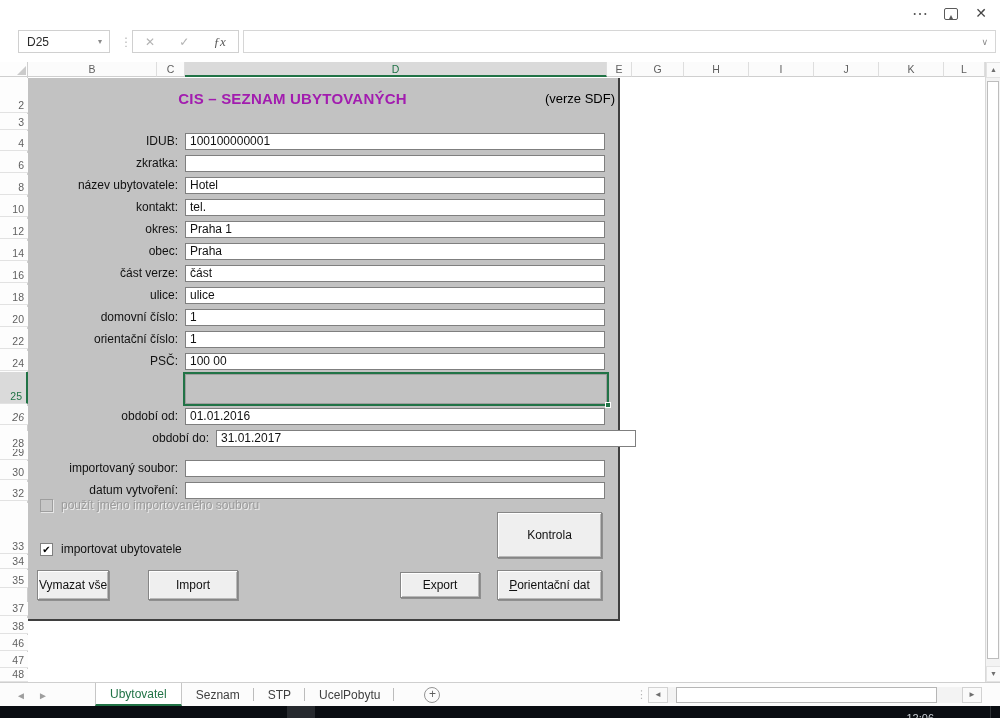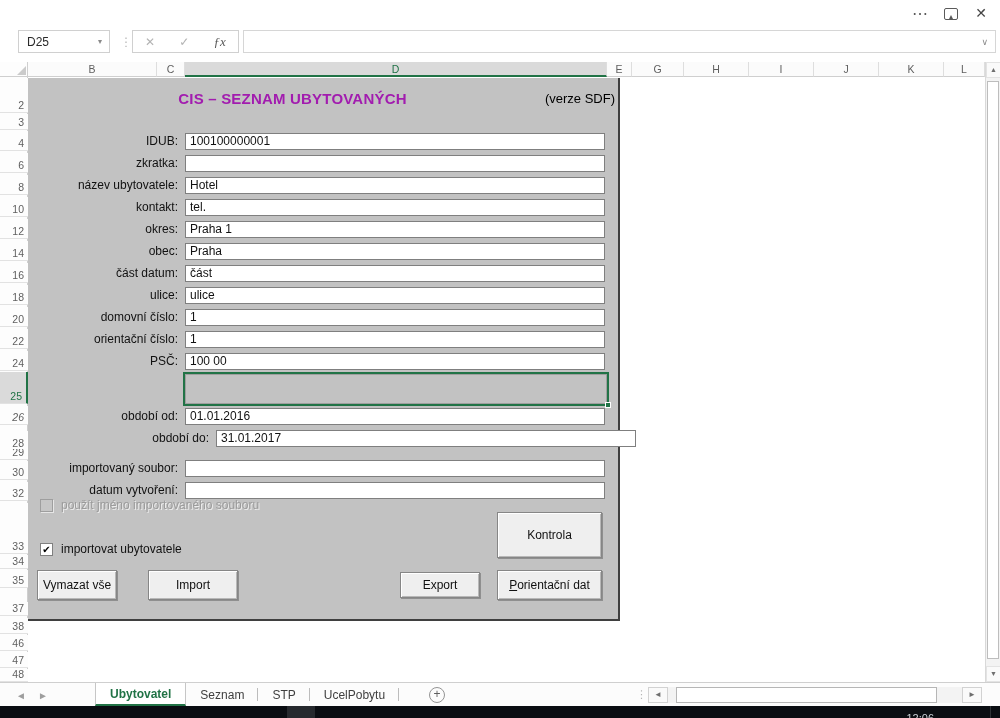--- a/index.html
+++ b/index.html
@@ -59,40 +59,40 @@
   .cb-row { position:absolute; left:12px; height:14px; display:flex; align-items:center; gap:8px; }
   .cb-box { width:13px; height:13px; background:#fff; border:1px solid #808080; font-size:10px; line-height:11px;
             text-align:center; color:#000; flex:none; }
   .cb-label { font-size:12px; color:#111; white-space:nowrap; }
   .cb-row.disabled .cb-box { background:#c6c6c6; border-color:#9e9e9e; box-shadow:1px 1px 0 #e6e6e6; }
   .cb-row.disabled .cb-label { color:#9b9b9b; text-shadow:1px 1px 0 #ededed; }
   .btn { position:absolute; background:#efefef; border:1px solid #868686;
          box-shadow: inset 1px 1px 0 #ffffff, inset -1px -1px 0 #b8b8b8, 1px 1px 0 #8f8f8f;
          font-size:12px; color:#111; display:flex; align-items:center; justify-content:center; white-space:nowrap; cursor:default; }
   .btn-kontrola   { left:469px; top:434px; width:105px; height:46px; }
-  .btn-vymazat    { left:9px;   top:492px; width:80px;  height:30px; }
+  .btn-vymazat    { left:9px;   top:492px; width:72px;  height:30px; }
   .btn-import     { left:120px; top:492px; width:90px;  height:30px; }
   .btn-export     { left:372px; top:494px; width:80px;  height:26px; }
   .btn-porizovani { left:469px; top:492px; width:105px; height:30px; }
 
   
   .vscroll { position:absolute; top:62px; left:985px; width:15px; height:620px; background:#f3f3f3; border-left:1px solid #d9d9d9; }
   .vs-btn { position:absolute; left:0; width:15px; height:16px; background:#fafafa; border:1px solid #e3e3e3;
             color:#6f6f6f; font-size:7px; text-align:center; line-height:14px; }
   .vs-up { top:0; } .vs-down { bottom:0; }
   .vs-thumb { position:absolute; left:1px; top:19px; width:12px; height:578px; background:#fff; border:1px solid #bdbdbd; }
 
   
   .tabbar { position:absolute; top:682px; left:0; width:1000px; height:24px; background:#fcfcfc; border-top:1px solid #cfcfcf; }
   .tab-prev, .tab-next { position:absolute; top:7px; color:#9e9e9e; font-size:10px; }
   .tab-prev { left:16px; } .tab-next { left:38px; }
   .tabs { position:absolute; left:95px; top:0; height:23px; display:flex; align-items:stretch; }
   .tab { position:relative; display:flex; align-items:center; padding:0 14px; font-size:12px; color:#3f3f3f; white-space:nowrap; }
   .tab::after { content:""; position:absolute; right:0; top:5px; height:13px; border-right:1px solid #bcbcbc; }
-  .tab.active { background:#fff; color:#217346; font-weight:bold; border-left:1px solid #c6c6c6; border-right:1px solid #c6c6c6;
+  .tab.active { background:#fff; color:#217346; font-weight:normal; border-left:1px solid #c6c6c6; border-right:1px solid #c6c6c6;
                 border-bottom:2px solid #217346; }
   .tab.active::after { display:none; }
   .add-sheet { width:16px; height:16px; border:1px solid #949494; border-radius:50%; color:#5f5f5f; font-size:12px;
                line-height:13px; text-align:center; align-self:center; margin-left:30px; }
   .hs-dots { position:absolute; left:636px; top:5px; color:#b5b5b5; font-size:11px; }
   .hs-track { position:absolute; left:648px; top:4px; width:334px; height:16px; background:#f3f3f3; }
   .hs-btn { position:absolute; top:4px; width:20px; height:16px; background:#fafafa; border:1px solid #d2d2d2;
             color:#6f6f6f; font-size:8px; text-align:center; line-height:14px; }
   .hs-left { left:648px; } .hs-right { left:962px; }
   .hs-thumb { position:absolute; left:676px; top:4px; width:261px; height:16px; background:#fff; border:1px solid #b6b6b6; }
@@ -209,21 +209,21 @@
             <div class="f-label">okres:</div>
             <div class="f-input">Praha 1</div>
           </div>
 
           <div class="f-row" style="top: 165px;">
             <div class="f-label">obec:</div>
             <div class="f-input">Praha</div>
           </div>
 
           <div class="f-row" style="top: 187px;">
-            <div class="f-label">část datum:</div>
+            <div class="f-label">část verze:</div>
             <div class="f-input">část</div>
           </div>
 
           <div class="f-row" style="top: 209px;">
             <div class="f-label">ulice:</div>
             <div class="f-input">ulice</div>
           </div>
 
           <div class="f-row" style="top: 231px;">
             <div class="f-label">domovní číslo:</div>

